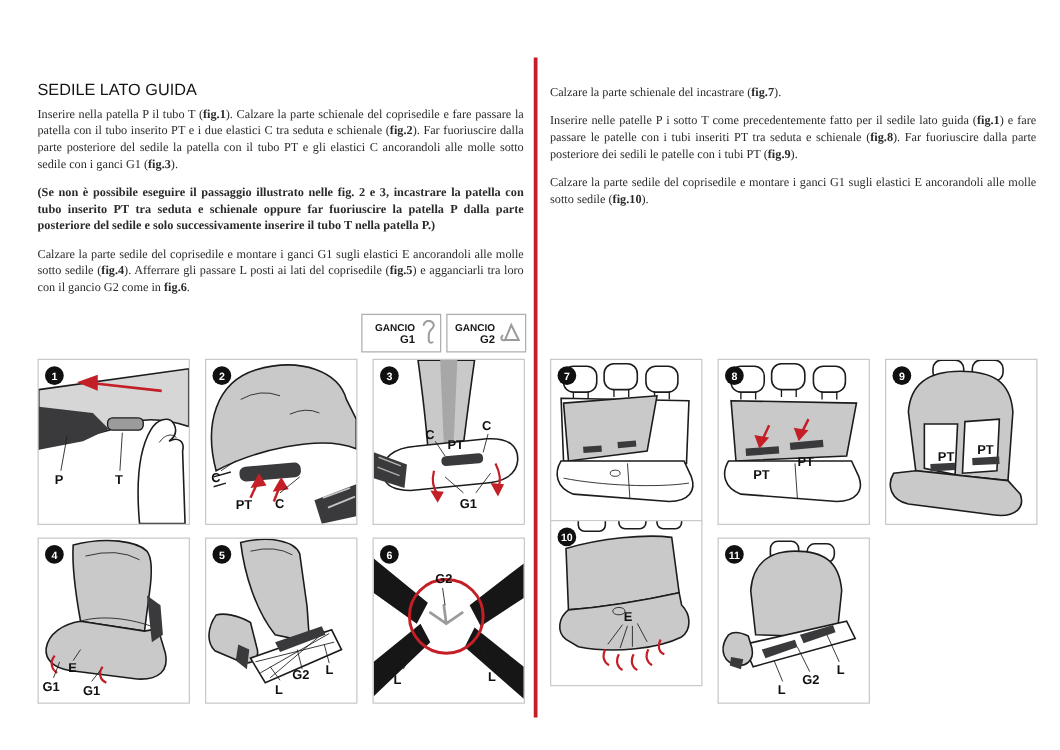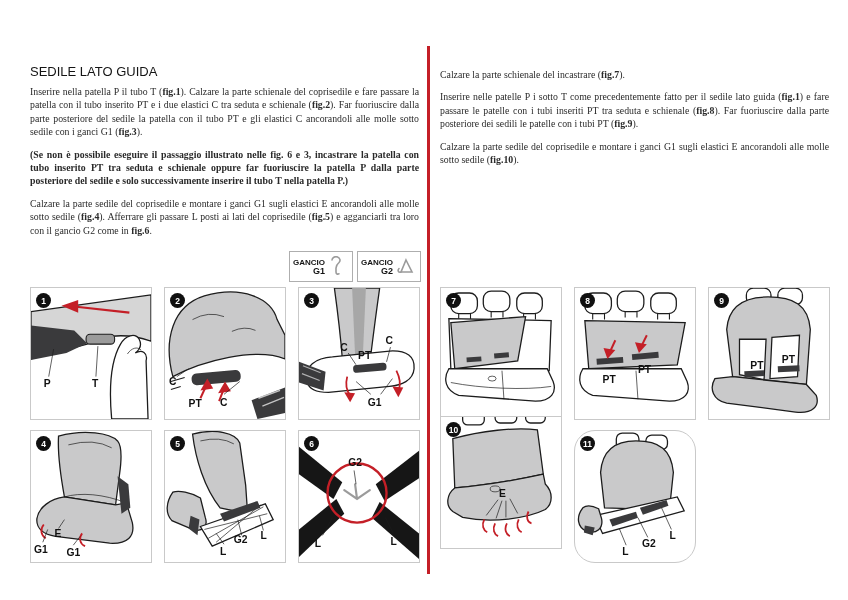--- a/index.html
+++ b/index.html
@@ -8,21 +8,21 @@
   .page{position:absolute;inset:0;}
   .doc-title{position:absolute;left:30px;top:42px;font-size:15.5px;font-weight:bold;color:#c41f27;}
   .col{position:absolute;width:389px;}
   .col-left{left:30px;top:64px;}
   .col-right{left:440px;top:68px;}
   .col h2{margin:0 0 6px 0;font-size:13px;font-weight:normal;color:#141414;}
   .col p{margin:0 0 9px 0;font-size:9.8px;line-height:13.4px;text-align:justify;color:#2a2a2a;font-family:Liberation Serif, serif;}
   .col p.em{font-weight:bold;}
   .divider{position:absolute;left:427px;top:46px;width:3px;height:528px;background:#c41f27;}
   .legend{position:absolute;top:251px;width:64px;height:31px;border:1px solid #aeaeae;background:#fff;
-          display:flex;align-items:center;gap:3px;padding:0 3px;box-sizing:border-box;}
+          display:flex;align-items:center;justify-content:flex-end;gap:3px;padding:0 3px;box-sizing:border-box;}
   .legend .txt{text-align:right;font-weight:bold;font-size:8px;line-height:9px;color:#141414;}
   .legend .txt .code{font-size:9px;}
   .lg1{left:289px;} .lg2{left:357px;}
   .panel{position:absolute;width:122px;height:133px;border:1px solid #c9c9c9;background:#fff;box-sizing:border-box;}
   .fig-num{position:absolute;left:5px;top:5px;width:15px;height:15px;border-radius:50%;background:#101010;
            color:#fff;font-size:8.5px;font-weight:bold;display:flex;align-items:center;justify-content:center;z-index:2;}
   .fsvg{position:absolute;left:0;top:0;width:100%;height:100%;}
   .gf{fill:#c9c9ca;stroke:#1c1c1c;stroke-width:1.3;}
   .wf{fill:#ffffff;stroke:#1c1c1c;stroke-width:1.3;}
   .df{fill:#3a3a3c;stroke:none;}
@@ -37,21 +37,21 @@
 </head>
 <body>
 
 <div class="page">
 
   <div class="divider"></div>
 
   <div class="col col-left">
     <h2>SEDILE LATO GUIDA</h2>
     <p><span>Inserire nella patella P il tubo T (</span><b>fig.1</b><span>). Calzare la parte schienale del coprisedile e fare passare la patella con il tubo inserito PT e i due elastici C tra seduta e schienale (</span><b>fig.2</b><span>). Far fuoriuscire dalla parte posteriore del sedile la patella con il tubo PT e gli elastici C ancorandoli alle molle sotto sedile con i ganci G1 (</span><b>fig.3</b><span>).</span></p>
-    <p class="em"><b>(Se non è possibile eseguire il passaggio illustrato nelle fig. 6 e 3, incastrare la patella con tubo inserito PT tra seduta e schienale oppure far fuoriuscire la patella P dalla parte posteriore del sedile e solo successivamente inserire il tubo T nella patella P.)</b></p>
+    <p class="em"><b>(Se non è possibile eseguire il passaggio illustrato nelle fig. 2 e 3, incastrare la patella con tubo inserito PT tra seduta e schienale oppure far fuoriuscire la patella P dalla parte posteriore del sedile e solo successivamente inserire il tubo T nella patella P.)</b></p>
     <p><span>Calzare la parte sedile del coprisedile e montare i ganci G1 sugli elastici E ancorandoli alle molle sotto sedile (</span><b>fig.4</b><span>). Afferrare gli passare L posti ai lati del coprisedile (</span><b>fig.5</b><span>) e agganciarli tra loro con il gancio G2 come in </span><b>fig.6</b><span>.</span></p>
   </div>
 
   <div class="col col-right">
     <p><span>Calzare la parte schienale del incastrare (</span><b>fig.7</b><span>).</span></p>
     <p><span>Inserire nelle patelle P i sotto T come precedentemente fatto per il sedile lato guida (</span><b>fig.1</b><span>) e fare passare le patelle con i tubi inseriti PT tra seduta e schienale (</span><b>fig.8</b><span>). Far fuoriuscire dalla parte posteriore dei sedili le patelle con i tubi PT (</span><b>fig.9</b><span>).</span></p>
     <p><span>Calzare la parte sedile del coprisedile e montare i ganci G1 sugli elastici E ancorandoli alle molle sotto sedile (</span><b>fig.10</b><span>).</span></p>
   </div>
 
   <div class="legend lg1">
@@ -258,21 +258,21 @@
       <path class="thin" d="M58,84 L46,100 M62,85 L56,103 M66,85 L66,102 M70,83 L78,98"></path>
       <path class="red" d="M44,104 c-3,6 -1,11 3,13"></path>
       <path class="red" d="M55,108 c-3,6 -1,11 3,13"></path>
       <path class="red" d="M67,108 c-3,6 -1,11 3,13"></path>
       <path class="red" d="M79,104 c-3,6 -1,11 3,13"></path>
       <path class="red" d="M89,96 c-3,6 -1,11 3,12"></path>
       <text class="lbl" x="59" y="81">E</text>
     </svg>
   </div>
 
-  <div class="panel" style="left:574px;top:430px;border-radius:21px;">
+  <div class="panel" style="left:574px;top:430px;">
     <div class="fig-num">11</div>
     <svg class="fsvg" viewBox="0 0 122 133">
       <rect class="wf" x="42" y="2" width="23" height="17" rx="6"></rect>
       <rect class="wf" x="72" y="4" width="22" height="15" rx="6"></rect>
       <path class="gf" d="M26,42 C28,16 46,10 62,10 C86,10 98,19 100,42 L96,80 L30,78 Z"></path>
       <polygon class="wf" points="20,86 104,67 111,81 28,104"></polygon>
       <polygon class="df" points="35,90 62,82 64,88 38,97"></polygon>
       <polygon class="df" points="66,78 93,70 95,76 69,85"></polygon>
       <path class="gf" d="M8,78 C1,87 2,98 12,102 C22,105 29,99 27,89 L24,79 C18,76 12,75 8,78 Z"></path>
       <polygon class="df" points="10,96 20,98 18,106 9,103"></polygon>

